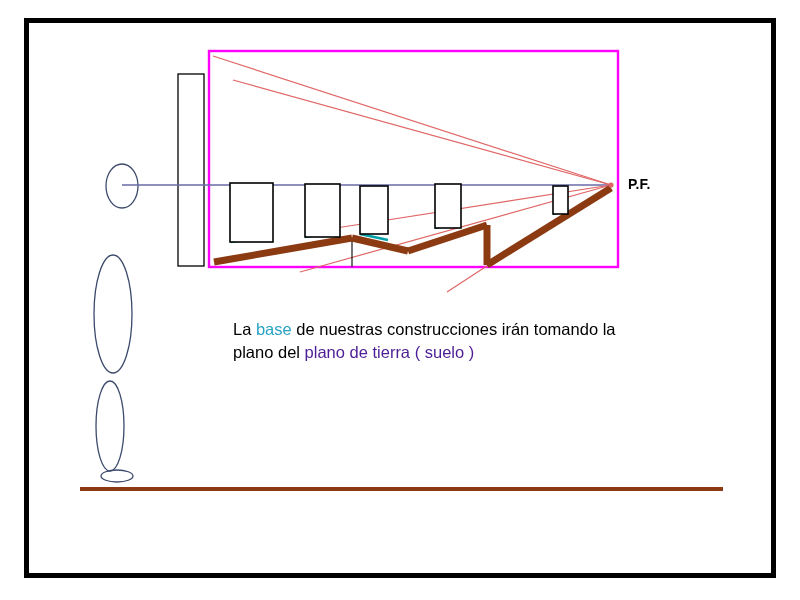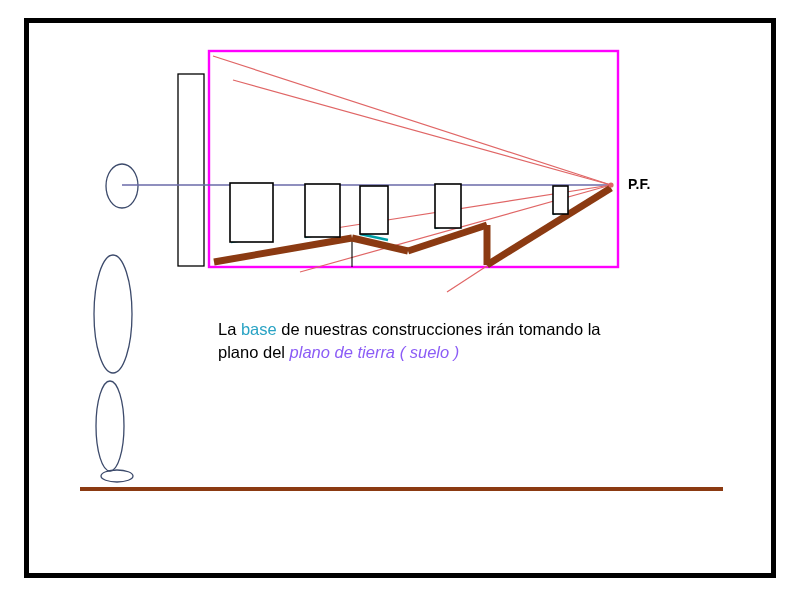--- a/index.html
+++ b/index.html
@@ -31,35 +31,34 @@
   }
   #canvas-svg {
     position: absolute;
     left: 0;
     top: 0;
     width: 800px;
     height: 600px;
   }
   .caption {
     position: absolute;
-    left: 218px;
+    left: 233px;
     top: 318px;
     width: 500px;
     font-size: 16.5px;
     line-height: 23px;
     color: #000000;
     font-family: "Liberation Sans", sans-serif;
     white-space: normal;
   }
   .caption .hl-base {
     color: #29a3c4;
   }
   .caption .hl-plano {
-    color: #8b5cf6;
-    font-style: italic;
+    color: #4c1d95;
   }
   .pf-label {
     position: absolute;
     left: 628px;
     top: 176px;
     font-size: 14px;
     font-weight: bold;
     color: #000000;
     font-family: "Liberation Sans", sans-serif;
   }

